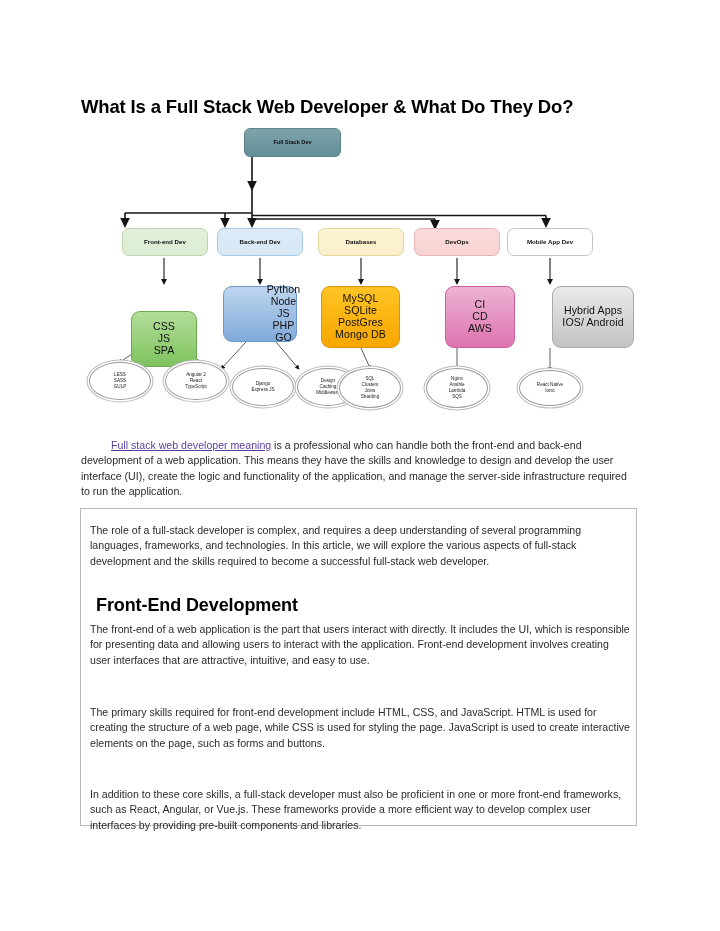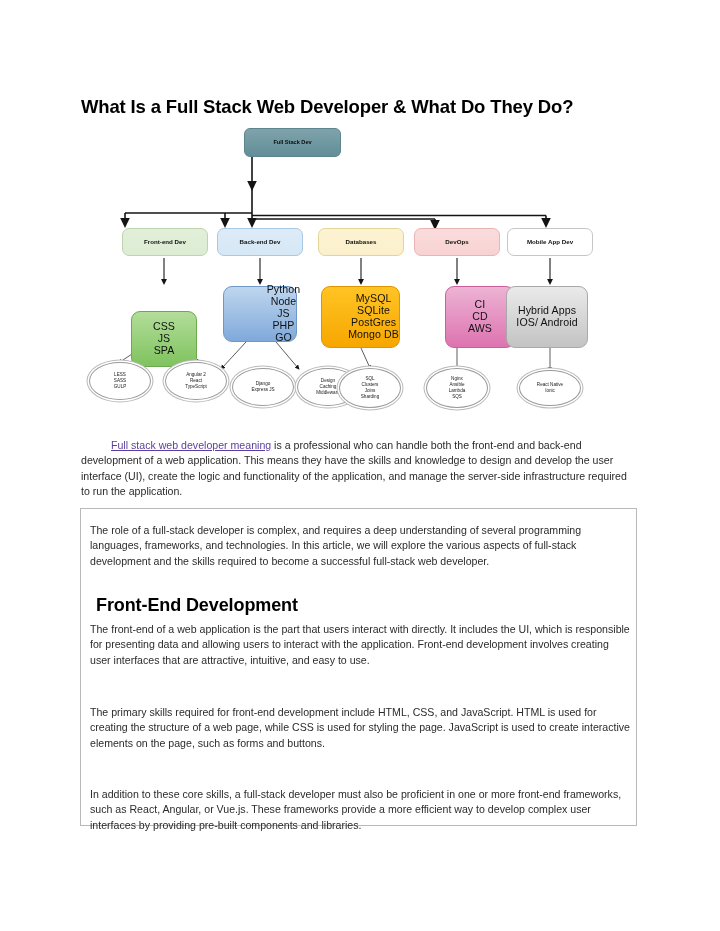--- a/index.html
+++ b/index.html
@@ -85,21 +85,21 @@
   .node.tech {
     border-radius: 9px;
     font-size: 10.6px;
     font-weight: normal;
     letter-spacing: 0.1px;
   }
   .tech-green  { background: linear-gradient(180deg,#b3dd9a 0%,#7fc35e 100%); border: 1px solid #6aa94d; }
   .tech-blue   { background: linear-gradient(180deg,#bfd6ef 0%,#7fa9da 100%); border: 1px solid #6e97c6; }
   .tech-orange { background: linear-gradient(180deg,#ffc424 0%,#f7a600 100%); border: 1px solid #e09400; }
   .tech-pink   { background: linear-gradient(180deg,#edb3d4 0%,#dd73b0 100%); border: 1px solid #cb5f9c; margin-left: 22px; }
-  .tech-grey   { background: linear-gradient(180deg,#eaeaea 0%,#c3c3c3 100%); border: 1px solid #a9a9a9; }
+  .tech-grey   { background: linear-gradient(180deg,#eaeaea 0%,#c3c3c3 100%); border: 1px solid #a9a9a9; margin-left: 46px; }
 
   .node.leaf {
     border-radius: 50%;
     background: #ffffff;
     border: 1px solid #9a9a9a;
     box-shadow: 0 0 0 1.5px #ffffff, 0 0 0 2.5px #b9b9b9;
     font-size: 4.6px;
     color: #222;
     line-height: 1.3;
   }
@@ -206,21 +206,21 @@
     <div class="node cat cat-white" style="left:427px; top:110px; width:86px; height:28px;">
       <span>Mobile App Dev</span>
     </div>
 
     <div class="node tech tech-green" style="left:51px; top:168px; width:66px; height:56px;margin-top:25px;">
       <span class="ml">CSS<br>JS<br>SPA</span>
     </div>
     <div class="node tech tech-blue" style="left:143px; top:168px; width:74px; height:56px;padding-left:47px;">
       <span class="ml">Python<br>Node JS<br>PHP<br>GO</span>
     </div>
-    <div class="node tech tech-orange" style="left:241px; top:168px; width:79px; height:62px;justify-content:flex-end;">
+    <div class="node tech tech-orange" style="left:241px; top:168px; width:79px; height:62px;">
       <span class="ml">MySQL<br>SQLite<br>PostGres<br>Mongo DB</span>
     </div>
     <div class="node tech tech-pink" style="left:343px; top:168px; width:70px; height:62px;">
       <span class="ml">CI<br>CD<br>AWS</span>
     </div>
     <div class="node tech tech-grey" style="left:426px; top:168px; width:82px; height:62px;">
       <span class="ml">Hybrid Apps<br>IOS/ Android</span>
     </div>
 
     <div class="node leaf" style="left:9px; top:244px; width:62px; height:38px;">

